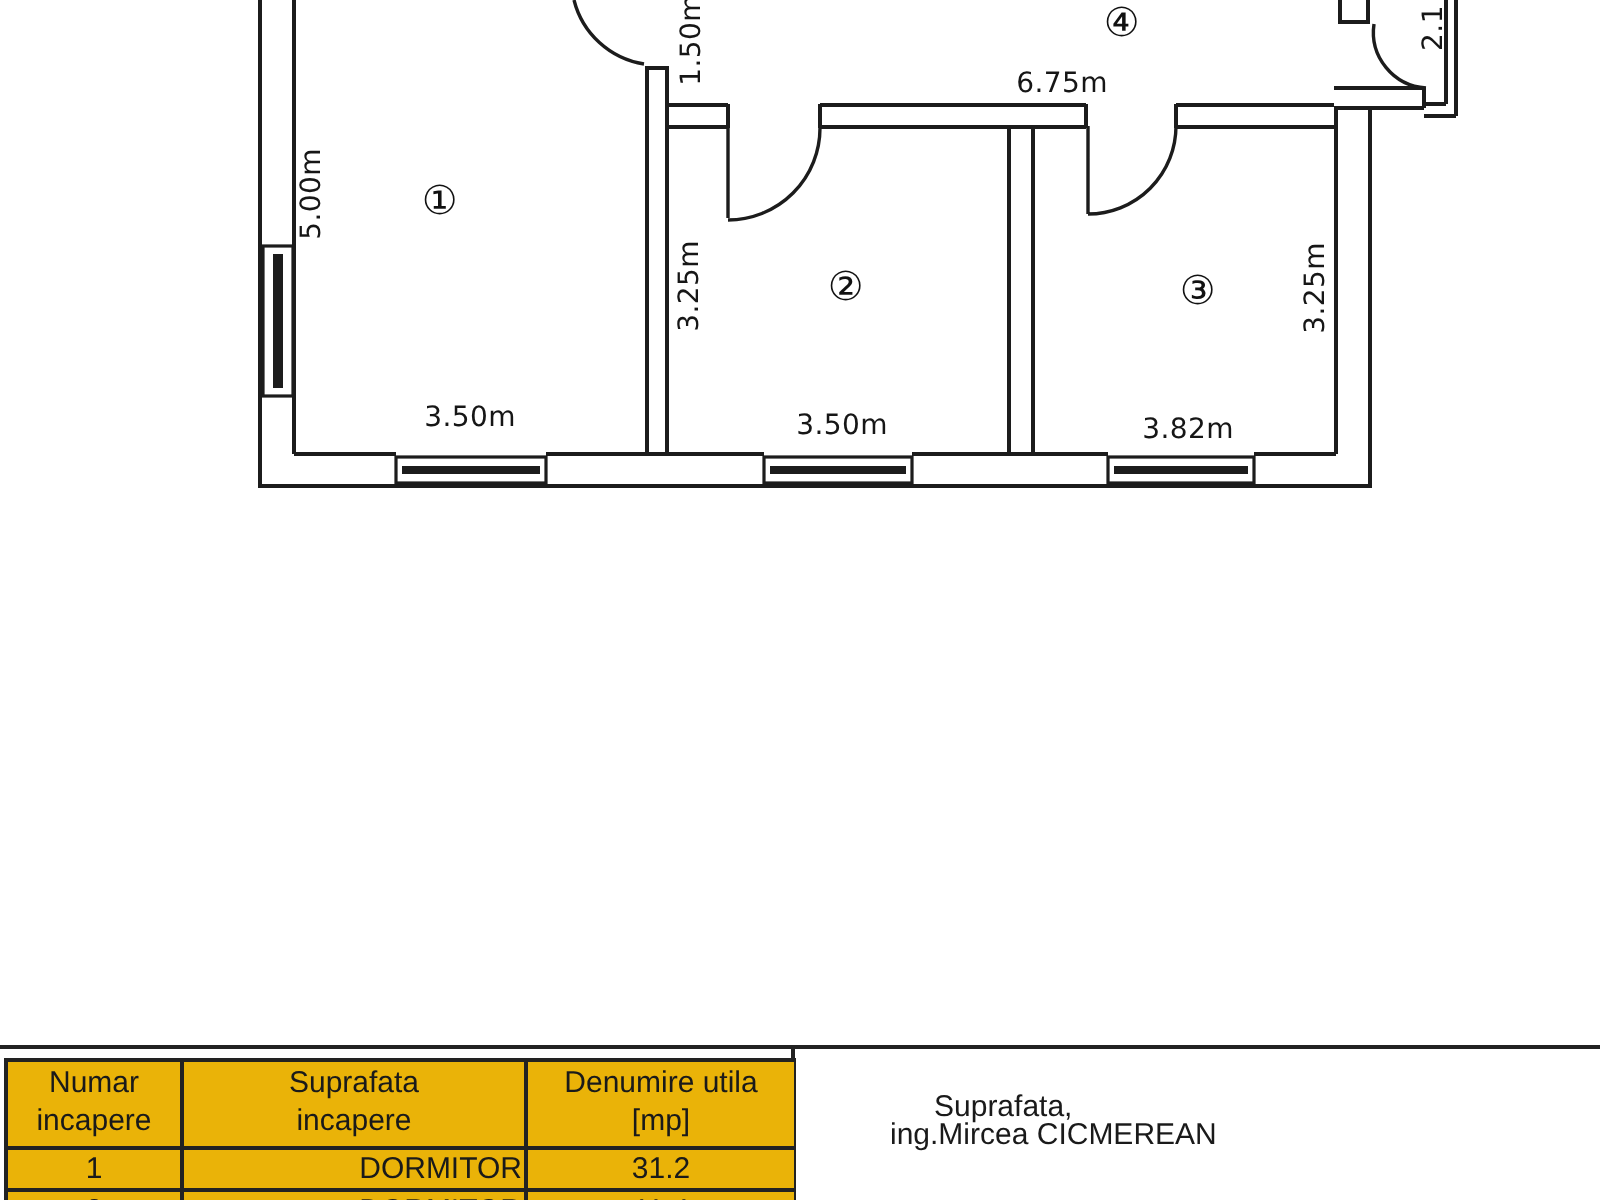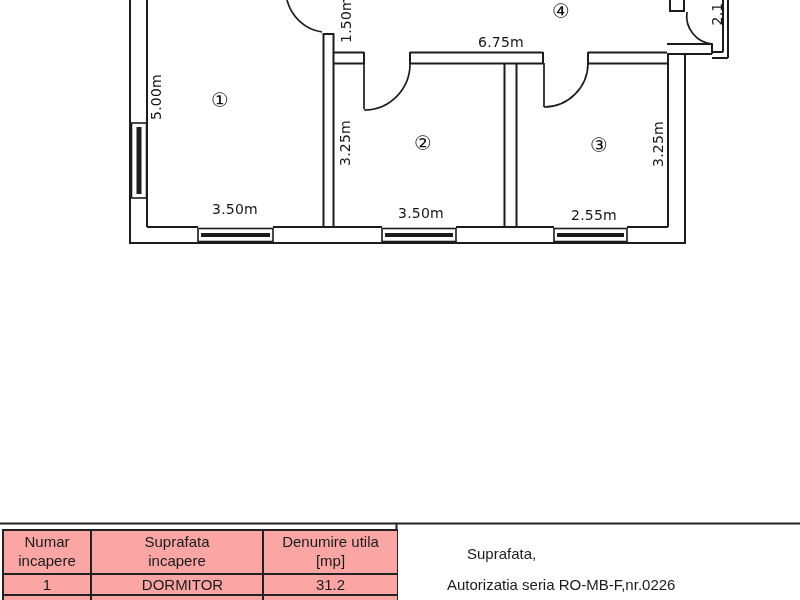--- a/index.html
+++ b/index.html
@@ -16,29 +16,29 @@
   }
   .rot{transform:translate(-50%,-50%) rotate(-90deg);}
   .marker{font-size:20px;color:#111;}
   
   #roomtable-wrap{
     position:absolute;left:2px;top:529px;width:396px;height:71px;overflow:hidden;
     font-family:"Liberation Sans","DejaVu Sans",sans-serif;
   }
   #roomtable{border-collapse:collapse;table-layout:fixed;width:395px;}
   #roomtable th,#roomtable td{
-    border:2px solid #222;color:#1a1a1a;background:#fca5a5;
+    border:2px solid #222;color:#1a1a1a;background:#eab308;
     font-weight:normal;overflow:hidden;
   }
   #roomtable th{
     height:40px;text-align:center;vertical-align:middle;
     font-size:15px;line-height:1.25;white-space:pre-line;
   }
   #roomtable td{height:17px;font-size:15px;text-align:center;vertical-align:middle;}
-  #roomtable td.name{text-align:center;padding-left:12px;}
+  #roomtable td.name{text-align:right;padding-left:12px;}
   .c1{width:88px}.c2{width:172px}.c3{width:135px}
   
   .sig{
     position:absolute;color:#1a1a1a;font-size:15px;white-space:nowrap;
     font-family:"Liberation Sans","DejaVu Sans",sans-serif;
   }
 </style>
 </head>
 <body>
 
@@ -93,22 +93,22 @@
     </g>
 
     <g stroke="#222" stroke-width="2" fill="none">
       <path d="M0,523.5 H800"></path>
       <path d="M396.5,523.5 V600"></path>
     </g>
   </svg>
 
   <div class="lbl" style="left:235px;top:209px">3.50m</div>
   <div class="lbl" style="left:421px;top:213px">3.50m</div>
-  <div class="lbl" style="left:594px;top:215px">2.55m</div>
-  <div class="lbl" style="left:501px;top:42px">6.75m</div>
+  <div class="lbl" style="left:594px;top:215px">3.82m</div>
+  <div class="lbl" style="left:531px;top:42px">6.75m</div>
   <div class="lbl rot" style="left:156px;top:97px">5.00m</div>
   <div class="lbl rot" style="left:345px;top:143px">3.25m</div>
   <div class="lbl rot" style="left:658px;top:144px">3.25m</div>
   <div class="lbl rot" style="left:346px;top:20px">1.50m</div>
   <div class="lbl rot" style="left:717px;top:14px">2.1</div>
 
   <div class="lbl marker" style="left:220px;top:100px">①</div>
   <div class="lbl marker" style="left:423px;top:143px">②</div>
   <div class="lbl marker" style="left:599px;top:145px">③</div>
   <div class="lbl marker" style="left:561px;top:11px">④</div>
@@ -139,15 +139,15 @@
         <tr>
           <td>2</td>
           <td class="name">DORMITOR</td>
           <td>11.4</td>
         </tr>
       </tbody>
     </table>
   </div>
 
   <div class="sig" style="left:467px;top:545px">Suprafata,</div>
-  <div class="sig" style="left:447px;top:576px">Autorizatia seria RO-MB-F,nr.0226</div>
+  <div class="sig" style="left:445px;top:559px">ing.Mircea CICMEREAN</div>
 
 </div>
 
 </body></html>

